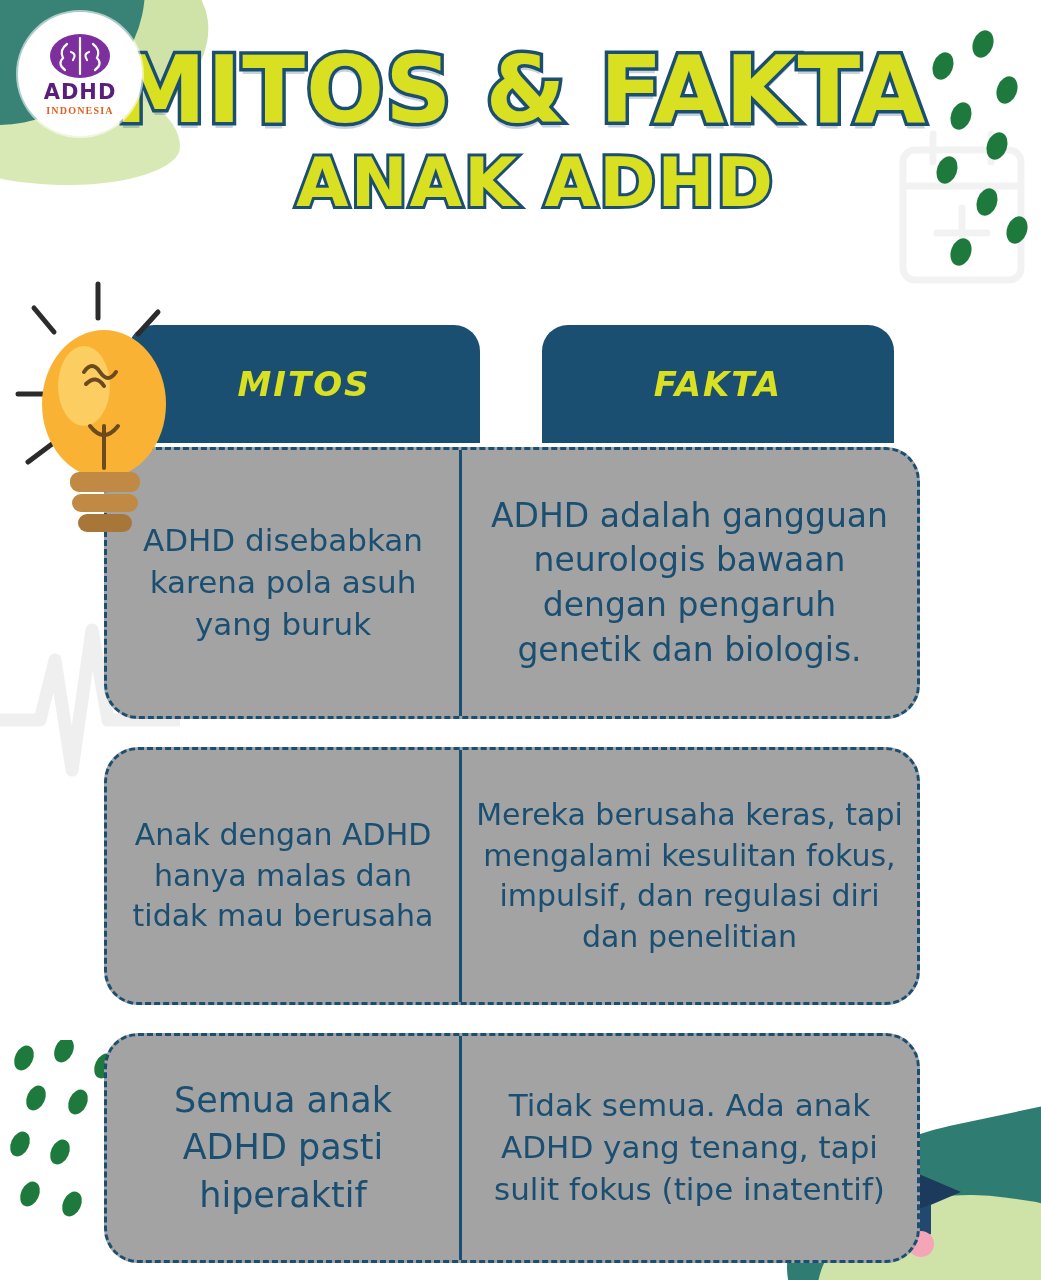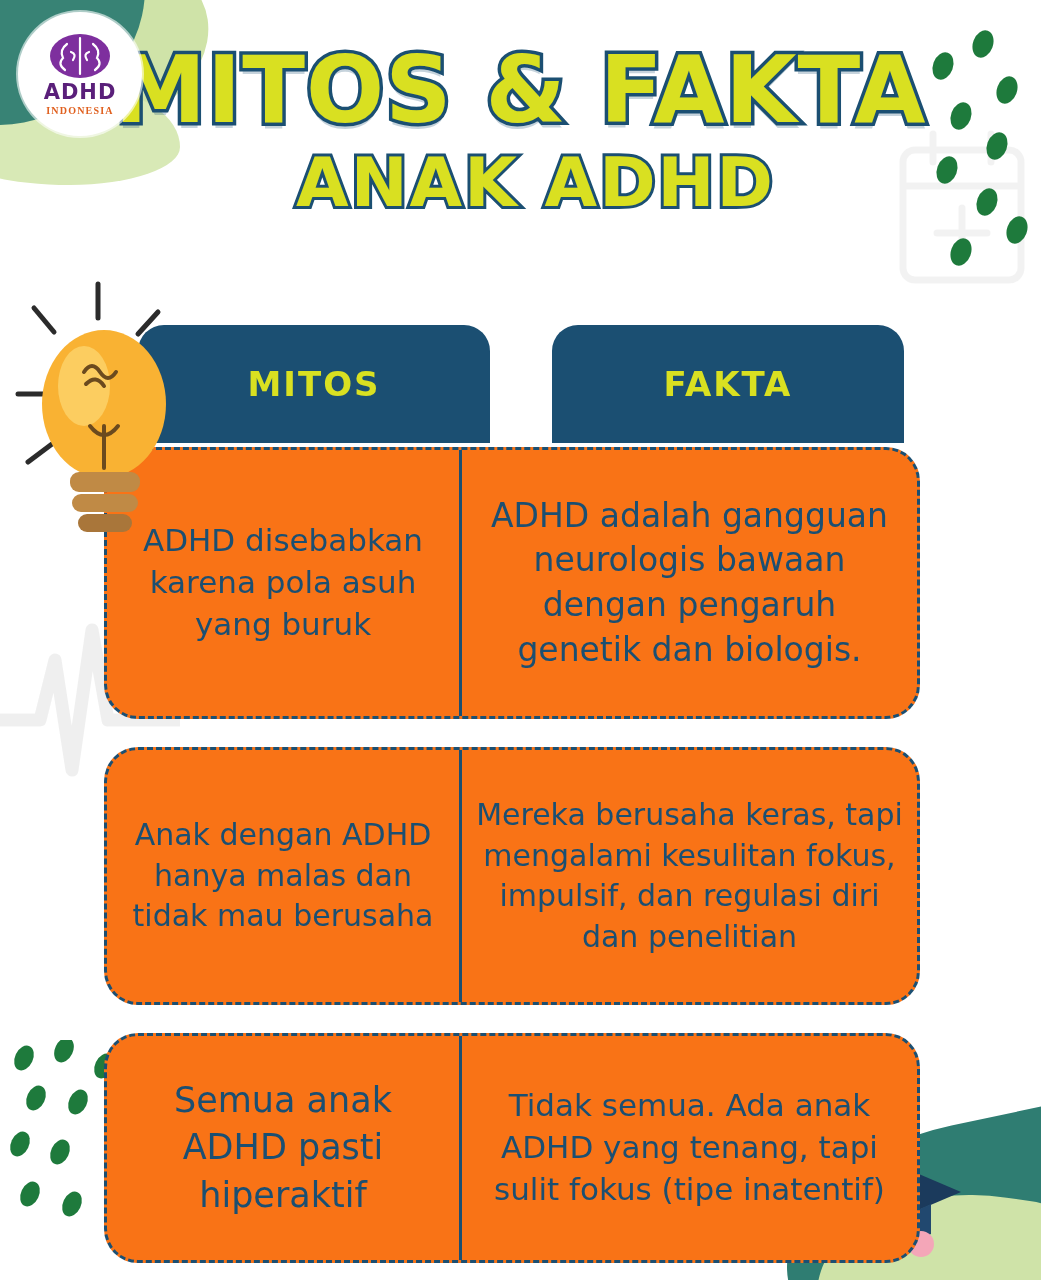--- a/index.html
+++ b/index.html
@@ -183,25 +183,26 @@
     top: 276px;
     width: 160px;
     height: 270px;
     z-index: 4;
   }
 
   
   .col-headers {
     position: absolute;
     top: 325px;
-    left: 138px;
+    left: 128px;
     width: 768px;
     display: flex;
     gap: 62px;
     z-index: 3;
+    font-style: italic;
   }
   .col-head {
     width: 352px;
     height: 118px;
     background: #1b4f72;
     border-radius: 26px 26px 0 0;
     display: flex;
     align-items: center;
     justify-content: center;
   }
@@ -217,21 +218,21 @@
   .rows {
     position: absolute;
     top: 447px;
     left: 104px;
     width: 816px;
     z-index: 3;
   }
   .row {
     border: 3px dashed #1b4f72;
     border-radius: 34px;
-    background: #f97316;
+    background: #a3a3a3;
     display: flex;
     align-items: stretch;
     margin-bottom: 28px;
     overflow: hidden;
   }
   .row.r1 { height: 272px; }
   .row.r2 { height: 258px; }
   .row.r3 { height: 230px; }
   .cell {
     display: flex;

